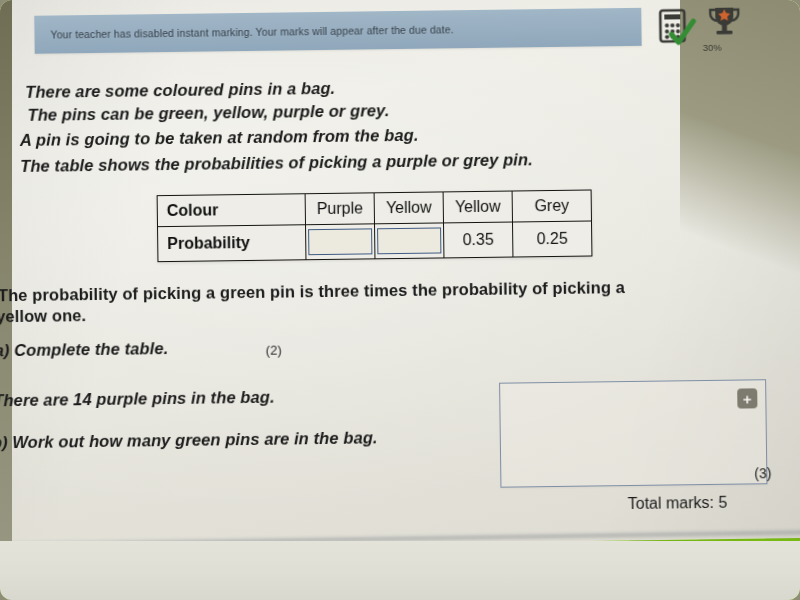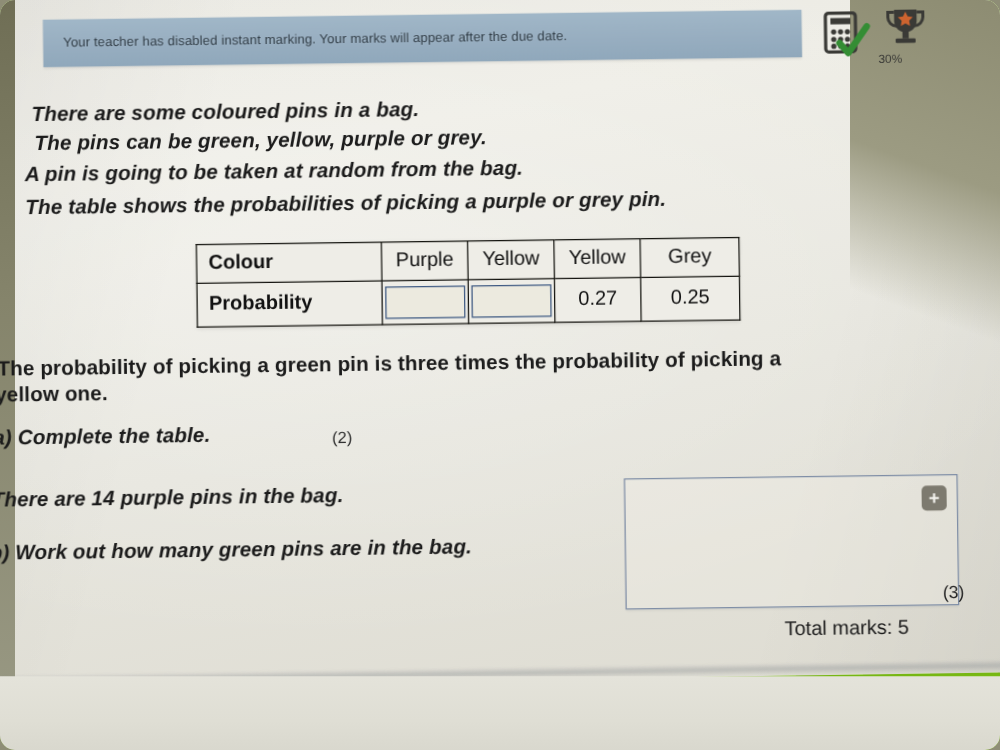--- a/index.html
+++ b/index.html
@@ -222,21 +222,21 @@
         <td class="colhead grey-col">Grey</td>
       </tr>
       <tr>
         <td class="rowhead">Probability</td>
         <td class="inputcell">
           <span class="cell-input"></span>
         </td>
         <td class="inputcell">
           <span class="cell-input"></span>
         </td>
-        <td>0.27</td>
+        <td>0.35</td>
         <td class="grey-col">0.25</td>
       </tr>
     </tbody>
       </table>
 
     <div class="qline" id="l5">The probability of picking a green pin is three times the probability of picking a</div>
     <div class="qline" id="l6">yellow one.</div>
 
     <div class="qline" id="qa">a) Complete the table.</div>
     <div class="qline" id="qa-marks">(2)</div>

